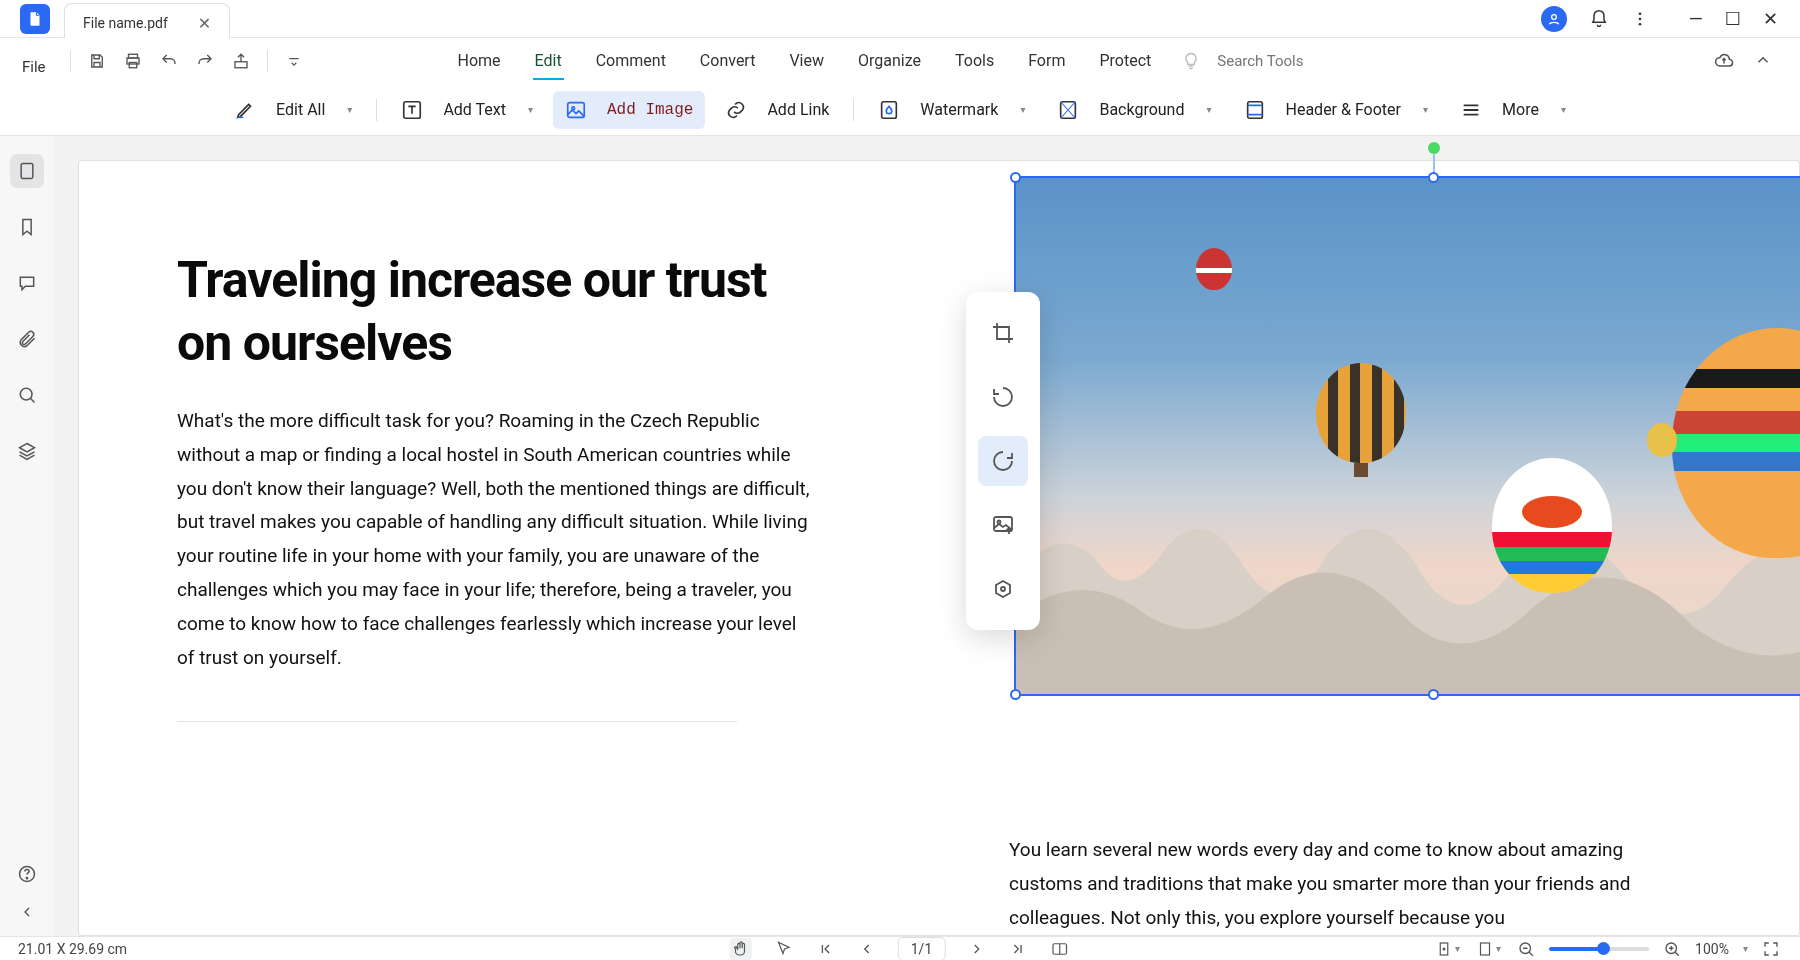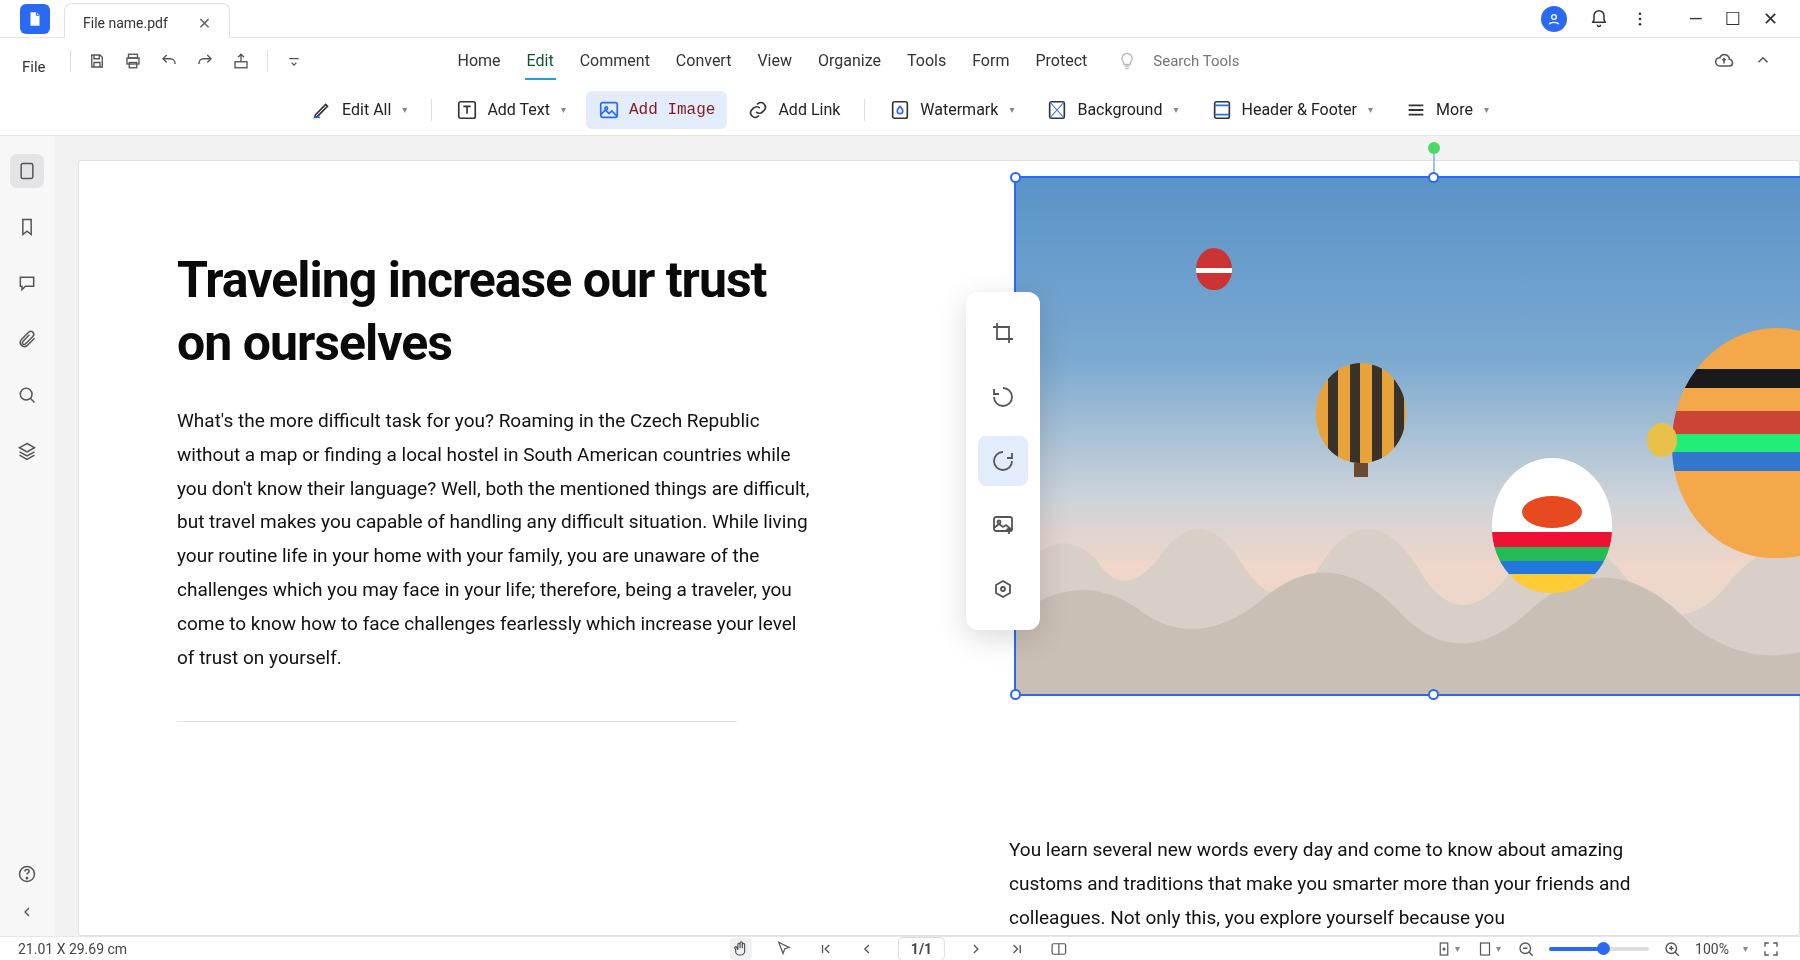--- a/index.html
+++ b/index.html
@@ -17,31 +17,31 @@
 .user-badge svg{width:16px;height:16px;}
 .title-icon { color: #333; cursor: pointer; display:flex;}
 .win-controls{display:flex;gap:22px;margin-left:18px;}
 .win-controls span{cursor:pointer;color:#333;font-size:18px;}
 
 
 .menu-row { height: 46px; display: flex; align-items: center; background: #fff; padding: 0 18px; gap: 8px; }
 .menu-file { font-size: 15px; color: #333; padding: 4px 4px; margin-right: 8px; cursor: pointer; margin-top: 11px; }
 .vsep { width: 1px; height: 22px; background: #ddd; margin: 0 4px; }
 .qa-icon { color: #555; cursor: pointer; padding: 4px; display:flex; align-items:center; justify-content:center; width:28px;}
-.menu-tabs { display: flex; gap: 22px; margin-left: 140px; font-size: 16px; }
+.menu-tabs { display: flex; gap: 30px; margin-left: 140px; font-size: 16px; }
 .menu-tab { color: #333; cursor: pointer; padding: 8px 2px; }
 .menu-tab.active { color: #14532d; border-bottom: 2px solid #0ea5e9; }
 .lightbulb { margin-left: 20px; color: #bbb; display:flex;}
 .search-tools { border: none; outline: none; font-size: 15px; color: #999; padding: 4px 8px; width: 140px; }
 .menu-right { margin-left: auto; display: flex; gap: 20px; color: #555; padding-right: 10px;}
 .menu-right span{cursor:pointer;display:flex;}
 
 
 .toolbar { height: 52px; display: flex; align-items: center; justify-content: center; background: #fff; border-bottom: 1px solid #e5e5e5; gap: 8px; }
-.tool-btn { display: flex; align-items: center; gap: 9px; padding: 8px 12px; border-radius: 6px; cursor: pointer; font-size: 16px; color: #222; }
+.tool-btn { display: flex; align-items: center; gap: 20px; padding: 8px 12px; border-radius: 6px; cursor: pointer; font-size: 16px; color: #222; }
 .tool-btn.active { background: #e3ecfb; }
 .tool-btn .ico { width: 22px; height: 22px; display: flex; align-items: center; justify-content: center; }
 .chev-sm { color: #888; font-size: 10px; margin-left: 2px; }
 
 
 .main { flex: 1; display: flex; min-height: 0; }
 .sidebar { width: 54px; background: #f7f7f8; display: flex; flex-direction: column; align-items: center; padding-top: 18px; gap: 22px; }
 .sidebar-item { width: 34px; height: 34px; display: flex; align-items: center; justify-content: center; border-radius: 7px; cursor: pointer; color: #555;}
 .sidebar-item.active { background: #e4e4e6; }
 .sidebar-bottom { margin-top: auto; margin-bottom: 16px; display:flex; flex-direction:column; gap:20px; align-items:center;}
@@ -74,21 +74,21 @@
 .rot-handle { position: absolute; top: -36px; left: calc(50% - 6px); width: 12px; height: 12px; background: #4bd964; border-radius: 50%; }
 .rot-line { position: absolute; top: -24px; left: calc(50% - 1px); width: 2px; height: 20px; background: #9cc3f0; }
 
 
 .float-tb { position: absolute; left: 912px; top: 156px; width: 74px; background: #fff; border-radius: 12px; box-shadow: 0 8px 30px rgba(0,0,0,.15); padding: 16px 10px; display: flex; flex-direction: column; gap: 14px; align-items: center; }
 .float-btn { width: 50px; height: 50px; display: flex; align-items: center; justify-content: center; border-radius: 8px; cursor: pointer; color: #555;}
 .float-btn.active { background: #e3ecfb; }
 
 
 .status { height: 24px; display: flex; align-items: center; padding: 0 18px; font-size: 14px; color: #444; border-top: 1px solid #e5e5e5; background: #fff; gap: 12px; }
-.status .center-controls { display: flex; align-items: center; gap: 21px; position:absolute; left:50%; transform:translateX(-50%);font-weight:bold;}
+.status .center-controls { display: flex; align-items: center; gap: 21px; position:absolute; left:50%; transform:translateX(-50%);}
 .page-indicator { border: 1px solid #ddd; border-radius: 5px; padding: 3px 12px; font-size: 14px; }
 .status .right-controls { margin-left: auto; display: flex; align-items: center; gap: 12px; }
 .zoom-slider { width: 100px; height: 4px; background: linear-gradient(to right,#2a6af2 0 50%,#ddd 50% 100%); border-radius: 2px; position: relative; }
 .zoom-thumb { position: absolute; left: 48px; top: -5px; width: 13px; height: 13px; background: #2a6af2; border-radius: 50%; }
 .sbtn{color:#555;cursor:pointer;display:flex;align-items:center;padding:2px;}
 .sbtn.active{background:#eef0f2;border-radius:4px;}
 svg{display:block;}
 </style>
 </head>
 <body>

